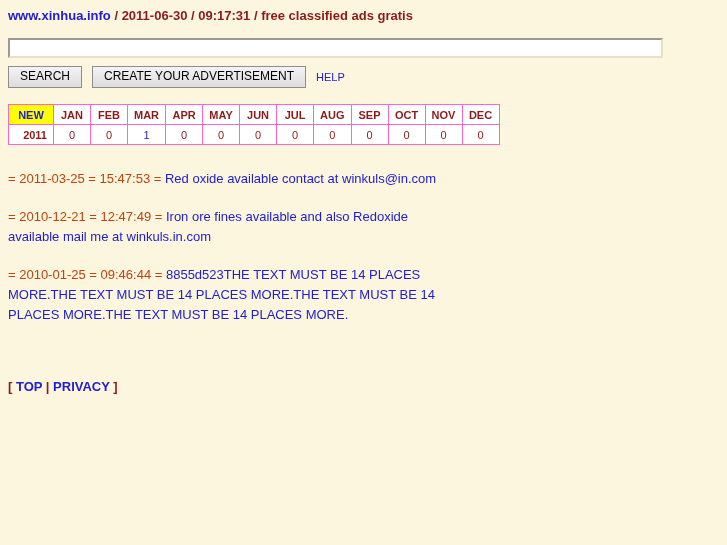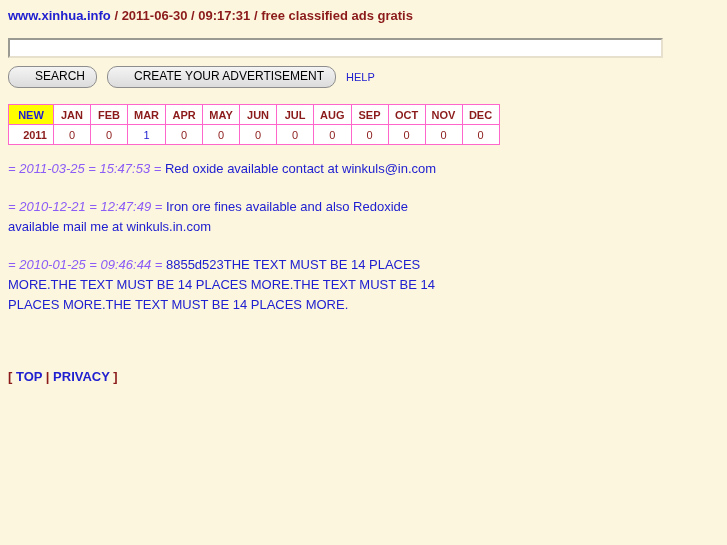--- a/index.html
+++ b/index.html
@@ -62,38 +62,38 @@
     align-items: center;
     gap: 10px;
     height: 22px;
   }
   .btn {
     font-family: "Liberation Sans", sans-serif;
     font-size: 12px;
     color: #000000;
     background: linear-gradient(#f4f4f4, #dcdcdc);
     border: 1px solid #8d8d8d;
-    border-radius: 10px;
-    padding: 3px 11px 4px 26px;
+    border-radius: 0;
+    padding: 3px 11px 4px 11px;
     line-height: 13px;
     cursor: pointer;
     white-space: nowrap;
   }
   .help-link {
     color: #2020d0;
     font-size: 11px;
     text-decoration: none;
     cursor: pointer;
   }
 
   
   .month-table {
     border-collapse: collapse;
     border: 1px solid #ff66cc;
-    margin: 0 0 14px 0;
+    margin: 0 0 24px 0;
     background: #0ea5e9;
     padding-left: 8px;
   }
   .month-table th,
   .month-table td {
     border: 1px solid #ff66cc;
     font-size: 11px;
     font-family: "Liberation Sans", sans-serif;
     font-weight: bold;
     padding: 2px 6px 2px 6px;
@@ -133,22 +133,21 @@
     margin: 0 0 0 0;
     max-width: 443px;
   }
   .listing {
     font-size: 13px;
     line-height: 20px;
     color: #8b1a1a;
     margin: 0 0 18px 0;
   }
   .listing .meta {
-    color: #8b5cf6;
-    font-style: italic;
+    color: #c2410c;
   }
   .listing .ad-text {
     color: #2020d0;
     text-decoration: none;
     cursor: pointer;
   }
 
   
   .footer {
     margin-top: 54px;

